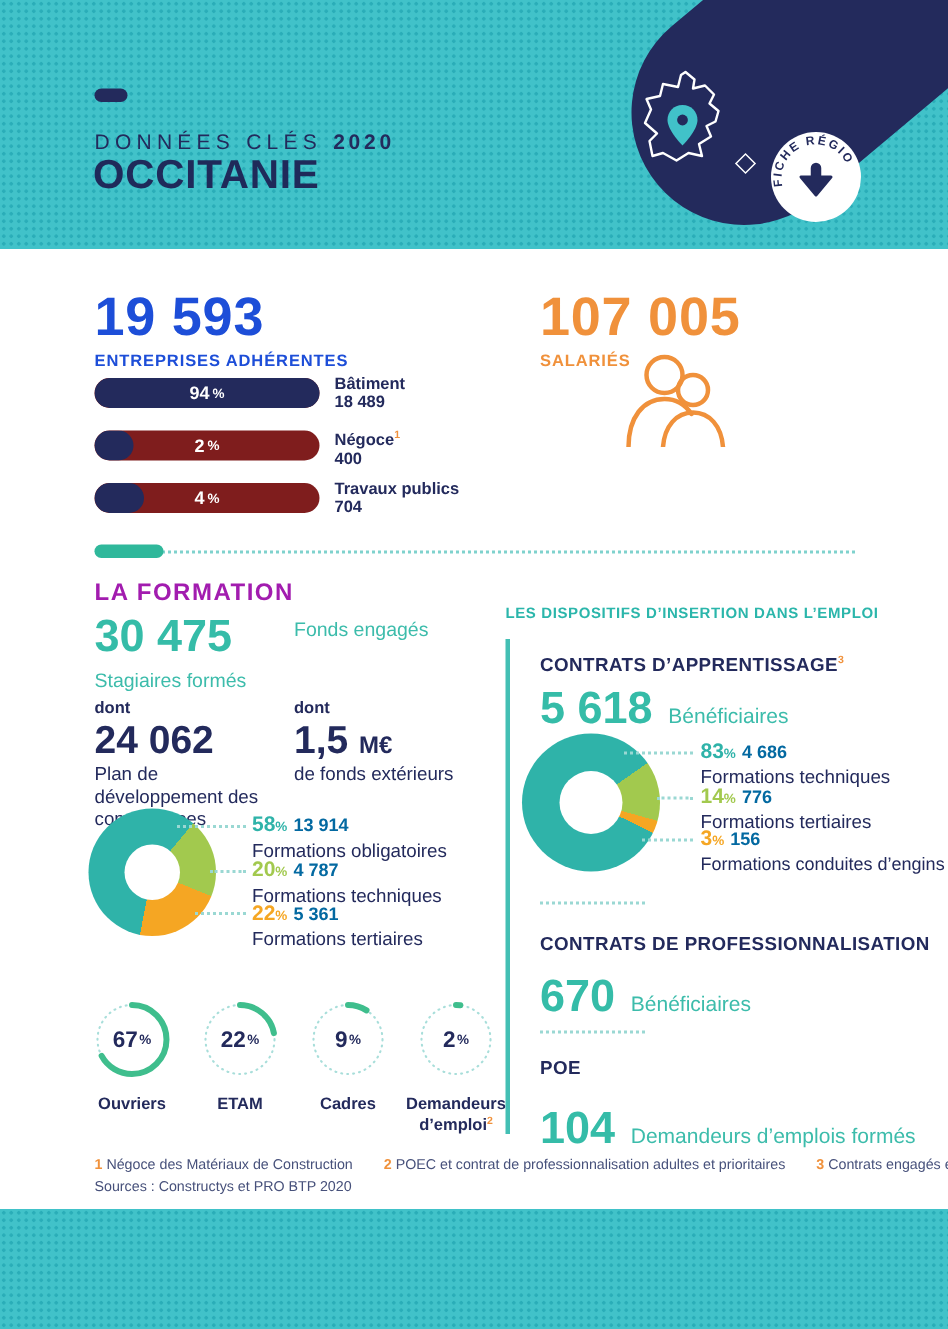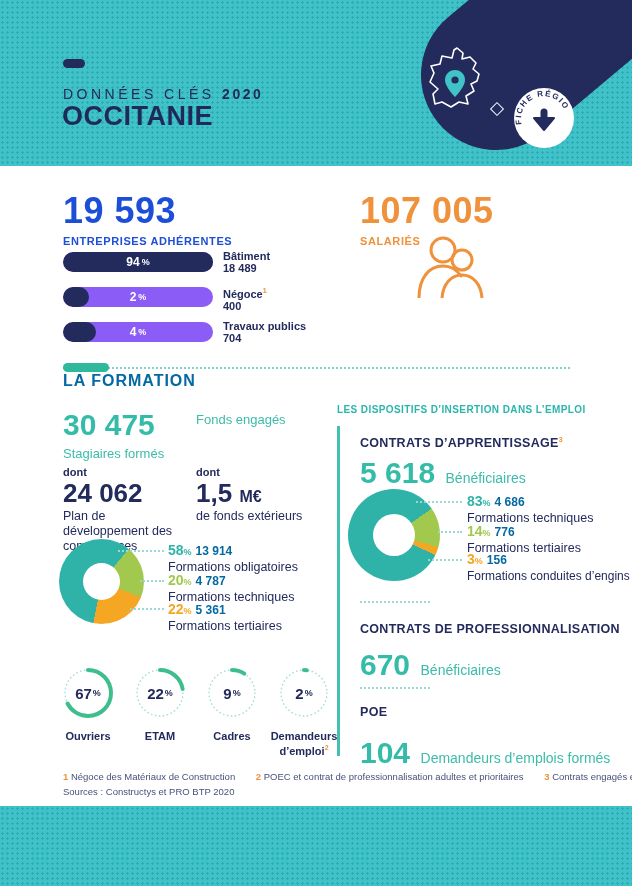--- a/index.html
+++ b/index.html
@@ -23,36 +23,36 @@
   
   .big-num{font-size:36px;font-weight:800;letter-spacing:.5px;white-space:nowrap;}
   .big-label{font-size:11px;font-weight:800;letter-spacing:.6px;margin-top:3px;white-space:nowrap;}
   .stat-adherents{left:63px;top:190px;color:#1d4ed8;}
   .stat-salaries{left:360px;top:190px;color:#F0913B;}
   .people{position:absolute;left:415px;top:236px;}
 
   
   .bars{left:63px;top:252px;width:460px;}
   .bar-row{position:relative;height:20px;margin-bottom:15px;}
-  .bar-pill{position:absolute;left:0;top:0;width:150px;height:20px;border-radius:10px;background:#8b5cf6;overflow:hidden;}
+  .bar-pill{position:absolute;left:0;top:0;width:150px;height:20px;border-radius:10px;background:#7f1d1d;overflow:hidden;}
   .bar-fill{position:absolute;left:0;top:0;height:20px;border-radius:10px;background:#232A5C;}
   .bar-pct{position:absolute;left:0;top:0;width:150px;height:20px;display:flex;align-items:center;justify-content:center;
            color:#fff;font-weight:800;font-size:12px;}
   .bar-pct .pc{font-size:9px;margin-left:2px;font-weight:700;}
   .bar-info{position:absolute;left:160px;top:-2px;font-size:11px;line-height:12px;color:#232A5C;white-space:nowrap;}
   .bar-name{font-weight:600;}
   .bar-count{font-weight:800;}
   sup.fn{color:#F0913B;font-size:7px;font-weight:800;}
 
   
   .divider{left:63px;top:367px;width:507px;border-top:2px dotted #7FD2CD;}
   .divider-pill{left:63px;top:363px;width:46px;height:9px;border-radius:5px;background:#2FB89B;}
 
   
-  .section-title{left:63px;top:372px;font-size:16px;font-weight:800;letter-spacing:1px;color:#0369a1;text-align:right;}
+  .section-title{left:63px;top:387px;font-size:16px;font-weight:800;letter-spacing:1px;color:#a21caf;text-align:right;}
   .teal-big{font-size:30px;font-weight:800;color:#35BCA8;white-space:nowrap;}
   .teal-big .unit{font-size:17px;}
   .teal-sub{font-size:13px;color:#3CBCAB;margin-top:4px;}
   .dont{font-size:11px;font-weight:800;color:#232A5C;}
   .navy-big{font-size:26px;font-weight:800;color:#232A5C;white-space:nowrap;}
   .navy-big .unit{font-size:16px;}
   .navy-sub{font-size:12.5px;line-height:15px;color:#232A5C;}
 
   
   .donut{border-radius:50%;position:absolute;}

